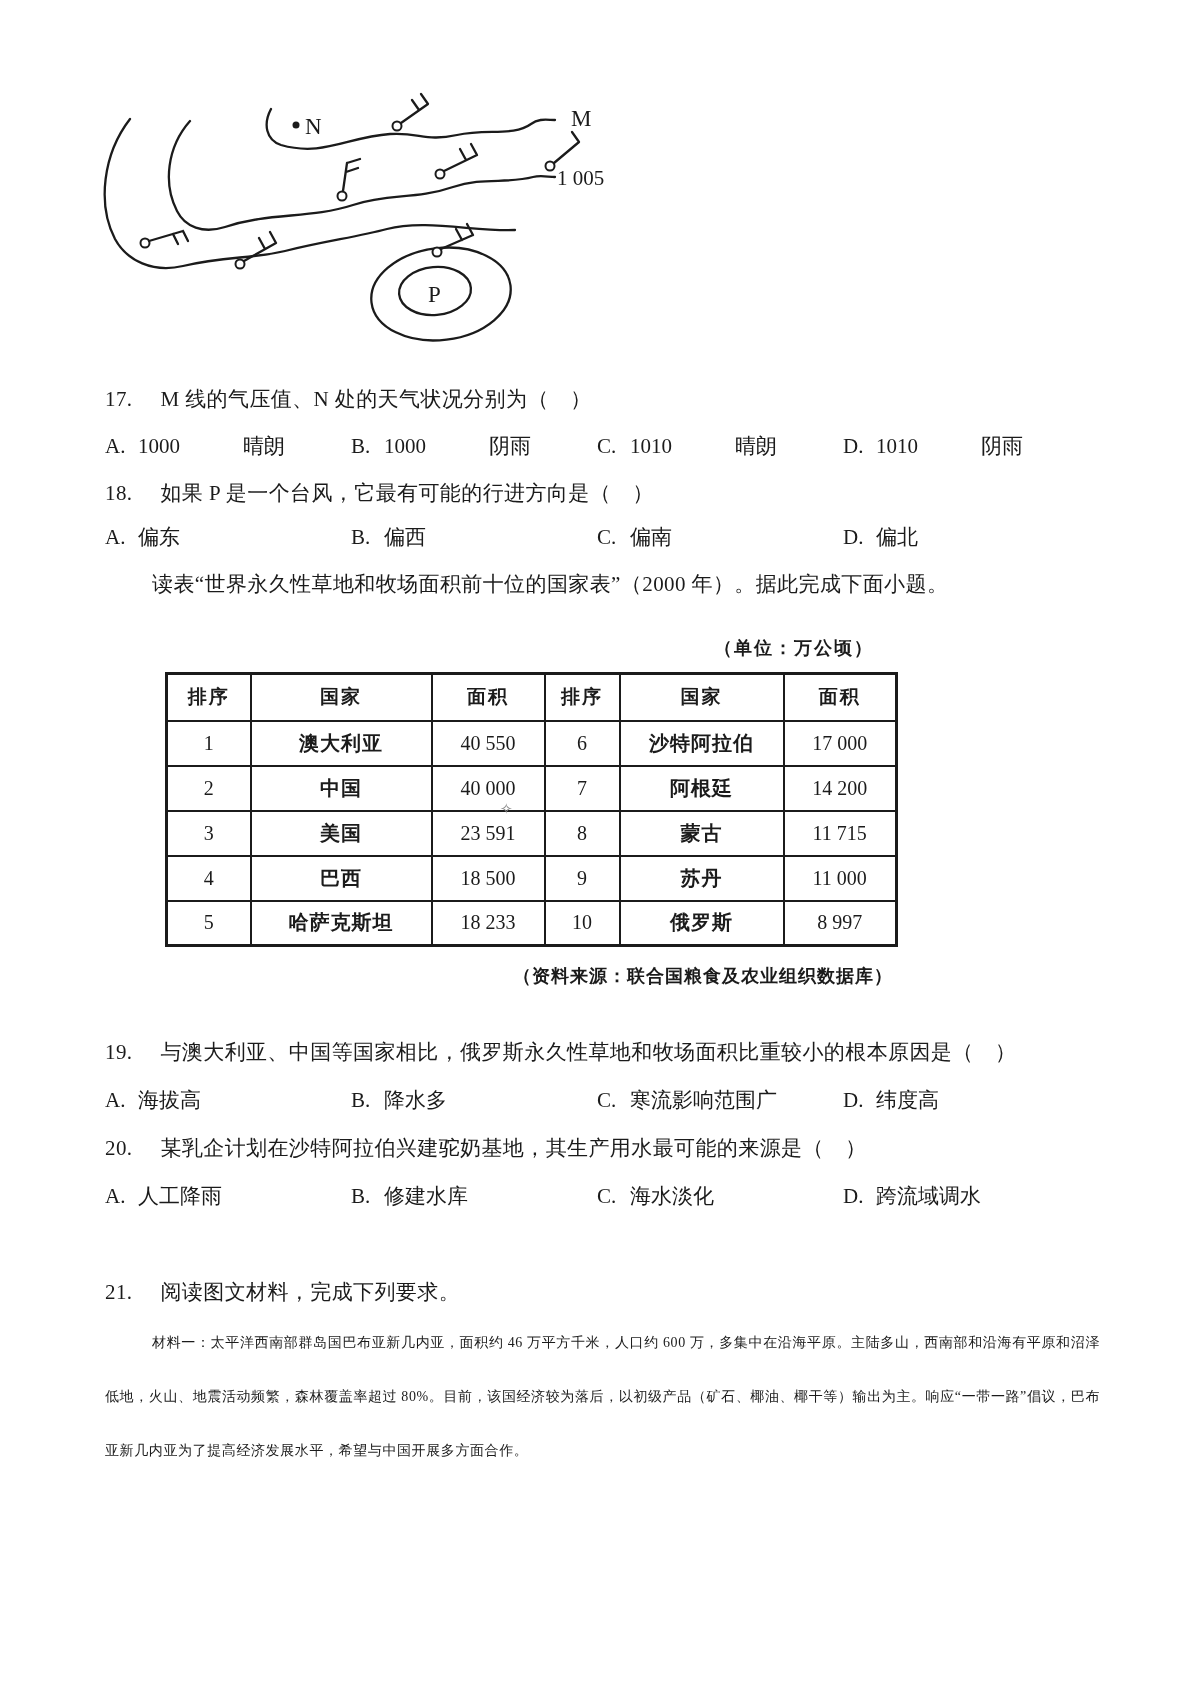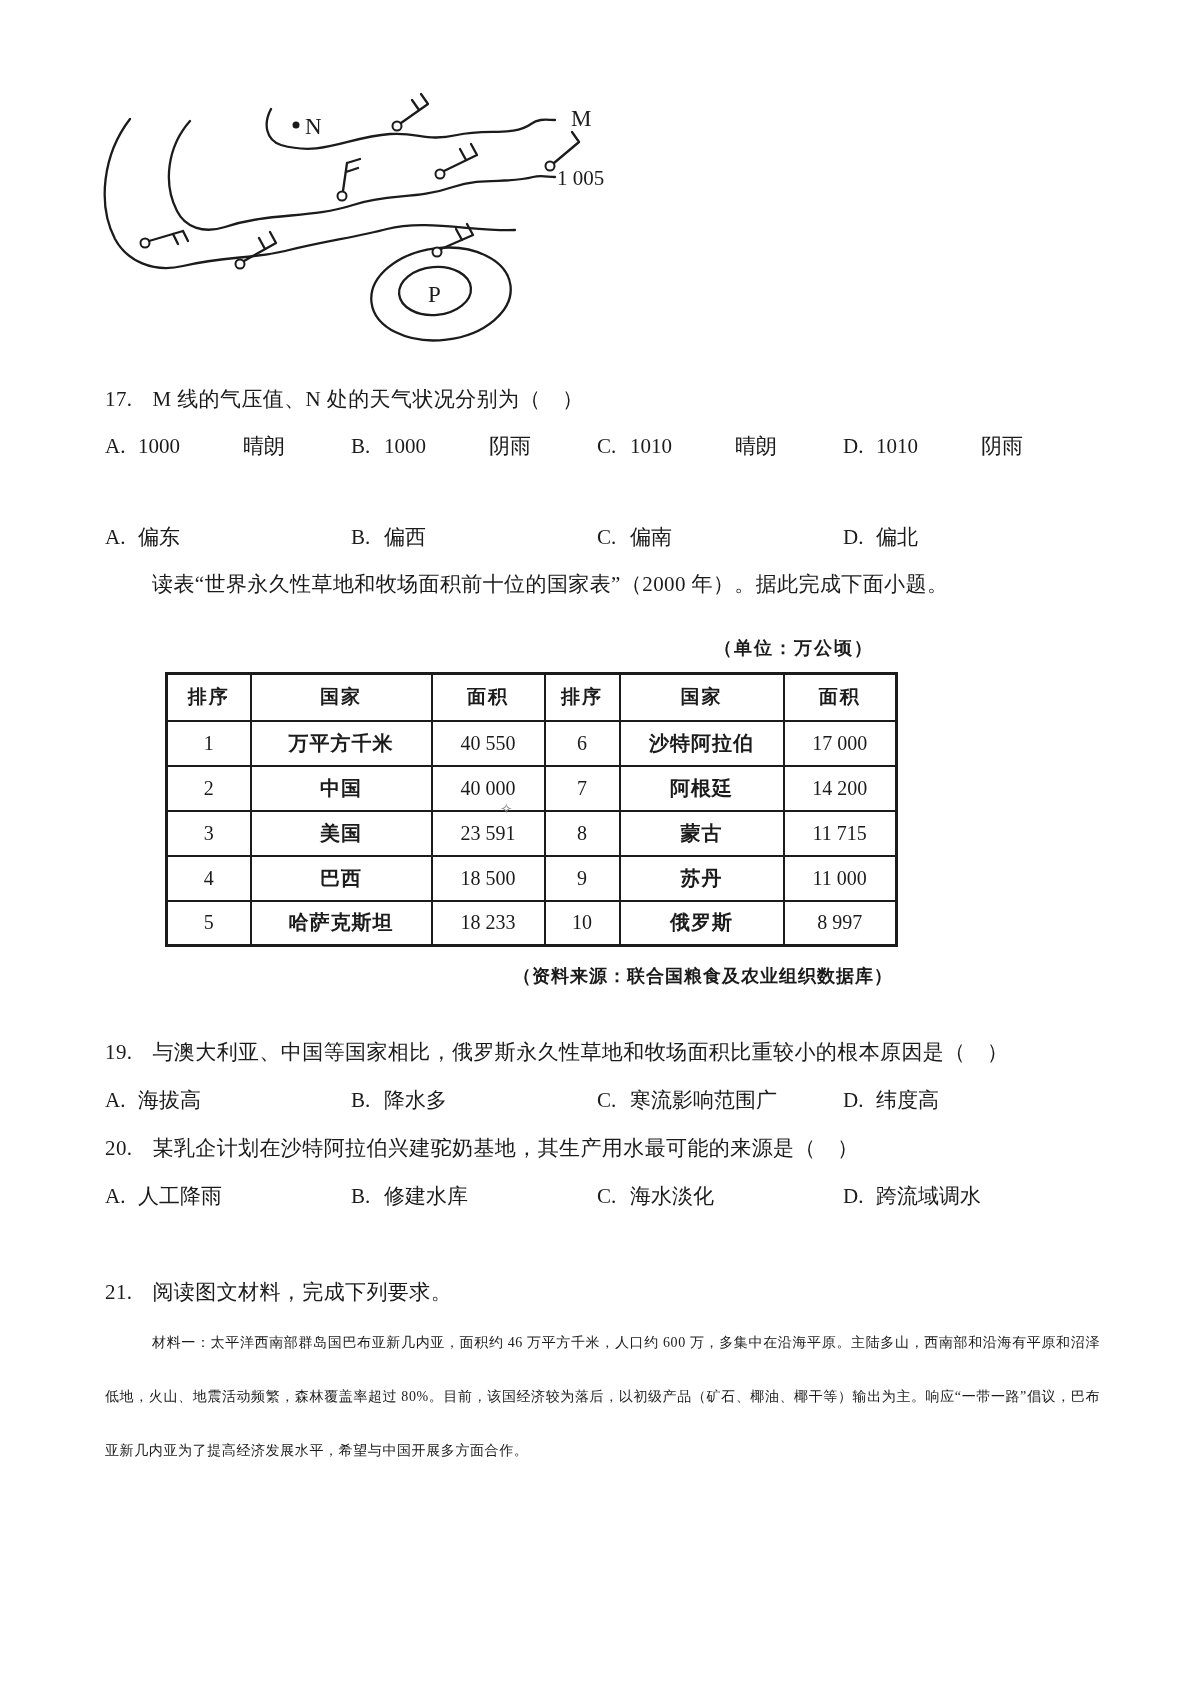--- a/index.html
+++ b/index.html
@@ -8,21 +8,21 @@
     position:relative; width:1200px; height:1698px; margin:0 auto;
     background:#ffffff; color:#1b1b1b; overflow:hidden;
     font-family:"Liberation Serif","DejaVu Serif",serif;
   }
   .map { position:absolute; left:85px; top:78px; width:560px; height:292px; }
   .map path, .map ellipse { fill:none; stroke:#1b1b1b; stroke-width:2.3; stroke-linecap:round; }
   .map circle.station { fill:#ffffff; stroke:#1b1b1b; stroke-width:2; }
   .map circle.dot { fill:#1b1b1b; stroke:none; }
   .map text { fill:#1b1b1b; font-family:"Liberation Serif","DejaVu Serif",serif; }
   .line { position:absolute; left:105px; font-size:21px; letter-spacing:0.4px; white-space:nowrap; }
-  .qnum { display:inline-block; margin-right:20px; }
+  .qnum { display:inline-block; margin-right:28px; }
   .optrow { position:absolute; left:105px; width:1020px; display:grid;
             grid-template-columns:246px 246px 246px auto; font-size:21px; }
   .opt { display:flex; align-items:baseline; white-space:nowrap; }
   .okey { display:inline-block; width:33px; }
   .onum { display:inline-block; width:105px; }
   .indent { left:152px; }
   .unit-note { position:absolute; left:702px; top:636px; font-size:18px; font-weight:bold;
                letter-spacing:2px; white-space:nowrap;margin-left:12px; }
   .source-note { position:absolute; right:307px; top:964px; font-size:18px; font-weight:bold;
                  letter-spacing:1px; white-space:nowrap; }
@@ -113,20 +113,23 @@
         <span class="onum">1010</span>
         <span>晴朗</span>
       </div>
     <div class="opt">
         <span class="okey">D.</span>
         <span class="onum">1010</span>
         <span>阴雨</span>
       </div>
   </div>
 
+  <div class="line" style="top:479px">
+    <span class="qnum">18.</span><span>如果 P 是一个台风，它最有可能的行进方向是（　）</span>
+  </div>
   <div class="optrow" style="top:523px">
     <div class="opt">
         <span class="okey">A.</span>
         <span>偏东</span>
       </div>
     <div class="opt">
         <span class="okey">B.</span>
         <span>偏西</span>
       </div>
     <div class="opt">
@@ -158,21 +161,21 @@
         <th>国家</th>
         <th>面积</th>
         <th>排序</th>
         <th>国家</th>
         <th>面积</th>
       </tr>
     </thead>
     <tbody>
       <tr>
         <td class="num">1</td>
-        <td class="country">万平方千米</td>
+        <td class="country">澳大利亚</td>
         <td class="num">40 550</td>
         <td class="num">6</td>
         <td class="country">沙特阿拉伯</td>
         <td class="num">17 000</td>
       </tr>
       <tr>
         <td class="num">2</td>
         <td class="country">中国</td>
         <td class="num">40 000</td>
         <td class="num">7</td>

